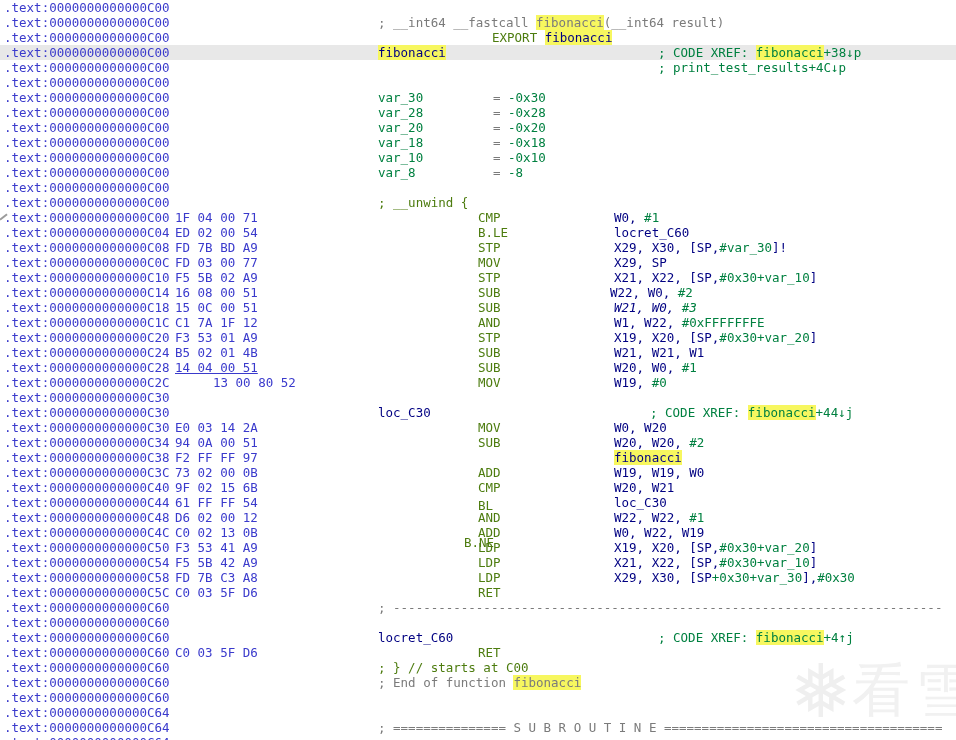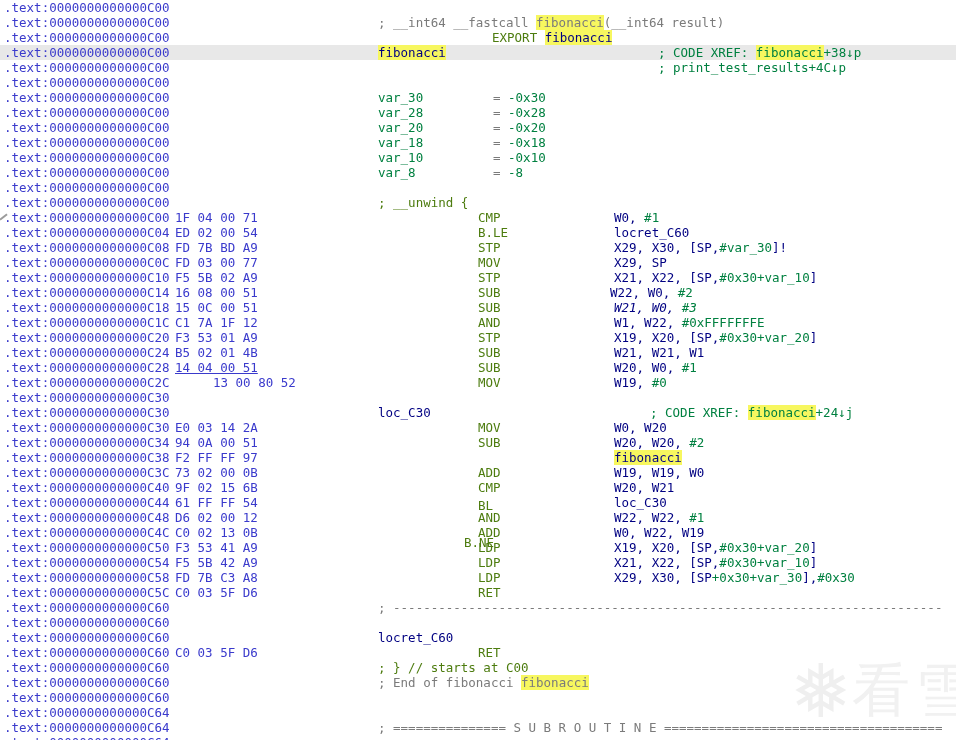--- a/index.html
+++ b/index.html
@@ -49,38 +49,38 @@
     <div class="row" style="top: 255px;"><span class="seg c-a" style="left: 4px;">.text:0000000000000C0C</span><span class="seg c-a" style="left: 175px;">FD 03 00 77</span><span class="seg " style="left: 478px;"><span class="c-m">MOV</span></span><span class="seg " style="left: 614px;"><span class="c-n">X29, SP</span></span></div>
     <div class="row" style="top: 270px;"><span class="seg c-a" style="left: 4px;">.text:0000000000000C10</span><span class="seg c-a" style="left: 175px;">F5 5B 02 A9</span><span class="seg " style="left: 478px;"><span class="c-m">STP</span></span><span class="seg " style="left: 614px;"><span class="c-n">X21, X22, [SP,</span><span class="c-g">#0x30+var_10</span><span class="c-n">]</span></span></div>
     <div class="row" style="top: 285px;"><span class="seg c-a" style="left: 4px;">.text:0000000000000C14</span><span class="seg c-a" style="left: 175px;">16 08 00 51</span><span class="seg " style="left: 478px;"><span class="c-m">SUB</span></span><span class="seg " style="left: 610px;"><span class="c-n">W22, W0, </span><span class="c-g">#2</span></span></div>
     <div class="row" style="top: 300px;"><span class="seg c-a" style="left: 4px;">.text:0000000000000C18</span><span class="seg c-a" style="left: 175px;">15 0C 00 51</span><span class="seg " style="left: 478px;"><span class="c-m">SUB</span></span><span class="seg " style="left: 614px; font-style: italic;"><span class="c-n">W21, W0, </span><span class="c-g">#3</span></span></div>
     <div class="row" style="top: 315px;"><span class="seg c-a" style="left: 4px;">.text:0000000000000C1C</span><span class="seg c-a" style="left: 175px;">C1 7A 1F 12</span><span class="seg " style="left: 478px;"><span class="c-m">AND</span></span><span class="seg " style="left: 614px;"><span class="c-n">W1, W22, </span><span class="c-g">#0xFFFFFFFE</span></span></div>
     <div class="row" style="top: 330px;"><span class="seg c-a" style="left: 4px;">.text:0000000000000C20</span><span class="seg c-a" style="left: 175px;">F3 53 01 A9</span><span class="seg " style="left: 478px;"><span class="c-m">STP</span></span><span class="seg " style="left: 614px;"><span class="c-n">X19, X20, [SP,</span><span class="c-g">#0x30+var_20</span><span class="c-n">]</span></span></div>
     <div class="row" style="top: 345px;"><span class="seg c-a" style="left: 4px;">.text:0000000000000C24</span><span class="seg c-a" style="left: 175px;">B5 02 01 4B</span><span class="seg " style="left: 478px;"><span class="c-m">SUB</span></span><span class="seg " style="left: 614px;"><span class="c-n">W21, W21, W1</span></span></div>
     <div class="row" style="top: 360px;"><span class="seg c-a" style="left: 4px;">.text:0000000000000C28</span><span class="seg c-a" style="left: 175px; text-decoration: underline;">14 04 00 51</span><span class="seg " style="left: 478px;"><span class="c-m">SUB</span></span><span class="seg " style="left: 614px;"><span class="c-n">W20, W0, </span><span class="c-g">#1</span></span></div>
     <div class="row" style="top: 375px;"><span class="seg c-a" style="left: 4px;">.text:0000000000000C2C</span><span class="seg c-a" style="left: 177px; margin-left: 36px;">13 00 80 52</span><span class="seg " style="left: 478px;"><span class="c-m">MOV</span></span><span class="seg " style="left: 614px;"><span class="c-n">W19, </span><span class="c-g">#0</span></span></div>
     <div class="row" style="top: 390px;"><span class="seg c-a" style="left: 4px;">.text:0000000000000C30</span></div>
-    <div class="row" style="top: 405px;"><span class="seg c-a" style="left: 4px;">.text:0000000000000C30</span><span class="seg " style="left: 378px;"><span class="c-n">loc_C30</span></span><span class="seg " style="left: 650px;"><span class="c-g">; CODE XREF: </span><span class="c-g hl">fibonacci</span><span class="c-g">+24↓j</span></span></div>
+    <div class="row" style="top: 405px;"><span class="seg c-a" style="left: 4px;">.text:0000000000000C30</span><span class="seg " style="left: 378px;"><span class="c-n">loc_C30</span></span><span class="seg " style="left: 650px;"><span class="c-g">; CODE XREF: </span><span class="c-g hl">fibonacci</span><span class="c-g">+44↓j</span></span></div>
     <div class="row" style="top: 420px;"><span class="seg c-a" style="left: 4px;">.text:0000000000000C30</span><span class="seg c-a" style="left: 175px;">E0 03 14 2A</span><span class="seg " style="left: 478px;"><span class="c-m">MOV</span></span><span class="seg " style="left: 614px;"><span class="c-n">W0, W20</span></span></div>
     <div class="row" style="top: 435px;"><span class="seg c-a" style="left: 4px;">.text:0000000000000C34</span><span class="seg c-a" style="left: 175px;">94 0A 00 51</span><span class="seg " style="left: 478px;"><span class="c-m">SUB</span></span><span class="seg " style="left: 614px;"><span class="c-n">W20, W20, </span><span class="c-g">#2</span></span></div>
     <div class="row" style="top: 450px;"><span class="seg c-a" style="left: 4px;">.text:0000000000000C38</span><span class="seg c-a" style="left: 175px;">F2 FF FF 97</span><span class="seg " style="left: 478px; margin-top: 48px;"><span class="c-m">BL</span></span><span class="seg " style="left: 614px;"><span class="c-n hl">fibonacci</span></span></div>
     <div class="row" style="top: 465px;"><span class="seg c-a" style="left: 4px;">.text:0000000000000C3C</span><span class="seg c-a" style="left: 175px;">73 02 00 0B</span><span class="seg " style="left: 478px;"><span class="c-m">ADD</span></span><span class="seg " style="left: 614px;"><span class="c-n">W19, W19, W0</span></span></div>
     <div class="row" style="top: 480px;"><span class="seg c-a" style="left: 4px;">.text:0000000000000C40</span><span class="seg c-a" style="left: 175px;">9F 02 15 6B</span><span class="seg " style="left: 478px;"><span class="c-m">CMP</span></span><span class="seg " style="left: 614px;"><span class="c-n">W20, W21</span></span></div>
     <div class="row" style="top: 495px;"><span class="seg c-a" style="left: 4px;">.text:0000000000000C44</span><span class="seg c-a" style="left: 175px;">61 FF FF 54</span><span class="seg " style="left: 464px; margin-top: 40px;"><span class="c-m">B.NE</span></span><span class="seg " style="left: 614px;"><span class="c-n">loc_C30</span></span></div>
     <div class="row" style="top: 510px;"><span class="seg c-a" style="left: 4px;">.text:0000000000000C48</span><span class="seg c-a" style="left: 175px;">D6 02 00 12</span><span class="seg " style="left: 478px;"><span class="c-m">AND</span></span><span class="seg " style="left: 614px;"><span class="c-n">W22, W22, </span><span class="c-g">#1</span></span></div>
     <div class="row" style="top: 525px;"><span class="seg c-a" style="left: 4px;">.text:0000000000000C4C</span><span class="seg c-a" style="left: 175px;">C0 02 13 0B</span><span class="seg " style="left: 478px;"><span class="c-m">ADD</span></span><span class="seg " style="left: 614px;"><span class="c-n">W0, W22, W19</span></span></div>
     <div class="row" style="top: 540px;"><span class="seg c-a" style="left: 4px;">.text:0000000000000C50</span><span class="seg c-a" style="left: 175px;">F3 53 41 A9</span><span class="seg " style="left: 478px;"><span class="c-m">LDP</span></span><span class="seg " style="left: 614px;"><span class="c-n">X19, X20, [SP,</span><span class="c-g">#0x30+var_20</span><span class="c-n">]</span></span></div>
     <div class="row" style="top: 555px;"><span class="seg c-a" style="left: 4px;">.text:0000000000000C54</span><span class="seg c-a" style="left: 175px;">F5 5B 42 A9</span><span class="seg " style="left: 478px;"><span class="c-m">LDP</span></span><span class="seg " style="left: 614px;"><span class="c-n">X21, X22, [SP,</span><span class="c-g">#0x30+var_10</span><span class="c-n">]</span></span></div>
     <div class="row" style="top: 570px;"><span class="seg c-a" style="left: 4px;">.text:0000000000000C58</span><span class="seg c-a" style="left: 175px;">FD 7B C3 A8</span><span class="seg " style="left: 478px;"><span class="c-m">LDP</span></span><span class="seg " style="left: 614px;"><span class="c-n">X29, X30, [SP</span><span class="c-g">+0x30+var_30</span><span class="c-n">],</span><span class="c-g">#0x30</span></span></div>
     <div class="row" style="top: 585px;"><span class="seg c-a" style="left: 4px;">.text:0000000000000C5C</span><span class="seg c-a" style="left: 175px;">C0 03 5F D6</span><span class="seg " style="left: 478px;"><span class="c-m">RET</span></span></div>
     <div class="row" style="top: 600px;"><span class="seg c-a" style="left: 4px;">.text:0000000000000C60</span><span class="seg " style="left: 378px;"><span class="c-c">; -------------------------------------------------------------------------</span></span></div>
     <div class="row" style="top: 615px;"><span class="seg c-a" style="left: 4px;">.text:0000000000000C60</span></div>
-    <div class="row" style="top: 630px;"><span class="seg c-a" style="left: 4px;">.text:0000000000000C60</span><span class="seg " style="left: 378px;"><span class="c-n">locret_C60</span></span></div>
+    <div class="row" style="top: 630px;"><span class="seg c-a" style="left: 4px;">.text:0000000000000C60</span><span class="seg " style="left: 378px;"><span class="c-n">locret_C60</span></span><span class="seg " style="left: 658px;"><span class="c-g">; CODE XREF: </span><span class="c-g hl">fibonacci</span><span class="c-g">+4↑j</span></span></div>
     <div class="row" style="top: 645px;"><span class="seg c-a" style="left: 4px;">.text:0000000000000C60</span><span class="seg c-a" style="left: 175px;">C0 03 5F D6</span><span class="seg " style="left: 478px;"><span class="c-m">RET</span></span></div>
     <div class="row" style="top: 660px;"><span class="seg c-a" style="left: 4px;">.text:0000000000000C60</span><span class="seg " style="left: 378px;"><span class="c-m">; } // starts at C00</span></span></div>
-    <div class="row" style="top: 675px;"><span class="seg c-a" style="left: 4px;">.text:0000000000000C60</span><span class="seg " style="left: 378px;"><span class="c-c">; End of fibonacci </span><span class="c-c hl">fibonacci</span></span></div>
+    <div class="row" style="top: 675px;"><span class="seg c-a" style="left: 4px;">.text:0000000000000C60</span><span class="seg " style="left: 378px;"><span class="c-c">; End of function </span><span class="c-c hl">fibonacci</span></span></div>
     <div class="row" style="top: 690px;"><span class="seg c-a" style="left: 4px;">.text:0000000000000C60</span></div>
     <div class="row" style="top: 705px;"><span class="seg c-a" style="left: 4px;">.text:0000000000000C64</span></div>
     <div class="row" style="top: 720px;"><span class="seg c-a" style="left: 4px;">.text:0000000000000C64</span><span class="seg " style="left: 378px;"><span class="c-c">; =============== S U B R O U T I N E =====================================</span></span></div>
     <div class="row" style="top: 735px;"><span class="seg c-a" style="left: 4px;">.text:0000000000000C64</span></div>
   </div>
 
 <div class="wm"><span class="flake">❅</span><span class="wtxt">看雪</span></div>
 
 </body></html>

